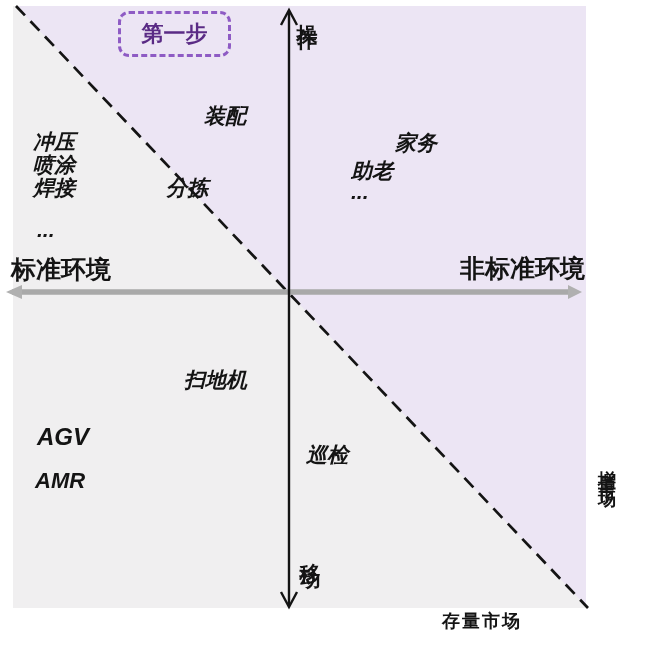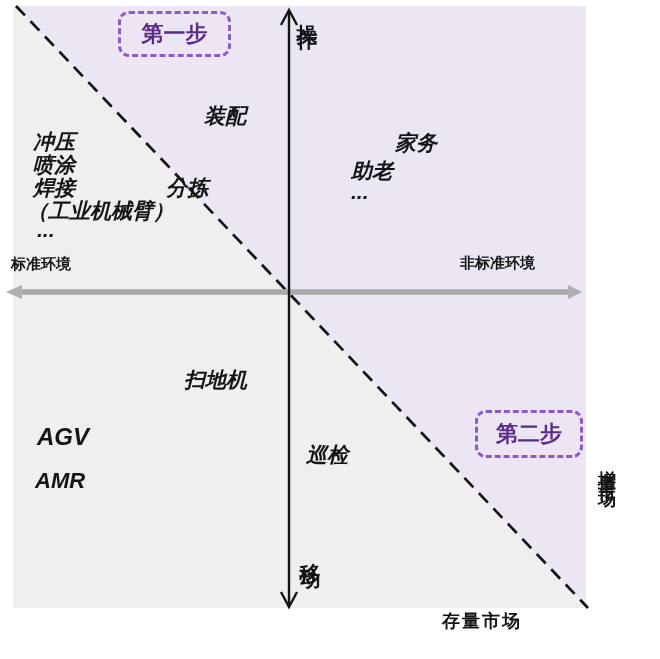--- a/index.html
+++ b/index.html
@@ -24,21 +24,21 @@
   .label{
     position:absolute;
     font-weight:bold;
     font-style:italic;
     font-size:21px;
     line-height:1.05;
     white-space:nowrap;
     color:var(--ink);
   }
   .upright{font-style:normal;}
-  .axis-label{font-style:normal;font-size:15px;}
+  .axis-label{font-style:normal;font-size:25px;}
   .vtext{
     writing-mode:vertical-rl;
     text-orientation:upright;
     font-style:normal;
   }
   .step-box{
     position:absolute;
     border:3px dashed var(--step-border);
     border-radius:11px;
     display:flex;align-items:center;justify-content:center;
@@ -99,34 +99,30 @@
     <polygon points="568,285 568,299 582,292" fill="var(--arrow-gray)"></polygon>
 
     <line x1="289" y1="12" x2="289" y2="606" stroke="var(--ink)" stroke-width="2.4"></line>
     <polyline points="281,25 289,10 297,25" fill="none" stroke="var(--ink)" stroke-width="2.4"></polyline>
     <polyline points="281,592 289,607 297,592" fill="none" stroke="var(--ink)" stroke-width="2.4"></polyline>
   </svg>
 
   <div class="step-box pos-step1">
     <span>第一步</span>
   </div>
-  <div class="step-box pos-step2">
-    <span>第二步</span>
-  </div>
 
   <div class="label vtext pos-op">操作</div>
   <div class="label vtext pos-move">移动</div>
   <div class="label axis-label pos-std-env">标准环境</div>
   <div class="label axis-label pos-nonstd-env">非标准环境</div>
 
   <div class="label pos-assembly">装配</div>
   <div class="label pos-stamping">冲压</div>
   <div class="label pos-spraying">喷涂</div>
   <div class="label pos-welding">焊接</div>
-  <div class="label pos-arm">（工业机械臂）</div>
   <div class="label pos-dots-left">...</div>
   <div class="label pos-sorting">分拣</div>
   <div class="label pos-housework">家务</div>
   <div class="label pos-eldercare">助老</div>
   <div class="label pos-dots-right">...</div>
   <div class="label pos-sweeper">扫地机</div>
   <div class="label pos-agv">AGV</div>
   <div class="label pos-amr">AMR</div>
   <div class="label pos-inspection">巡检</div>
 

